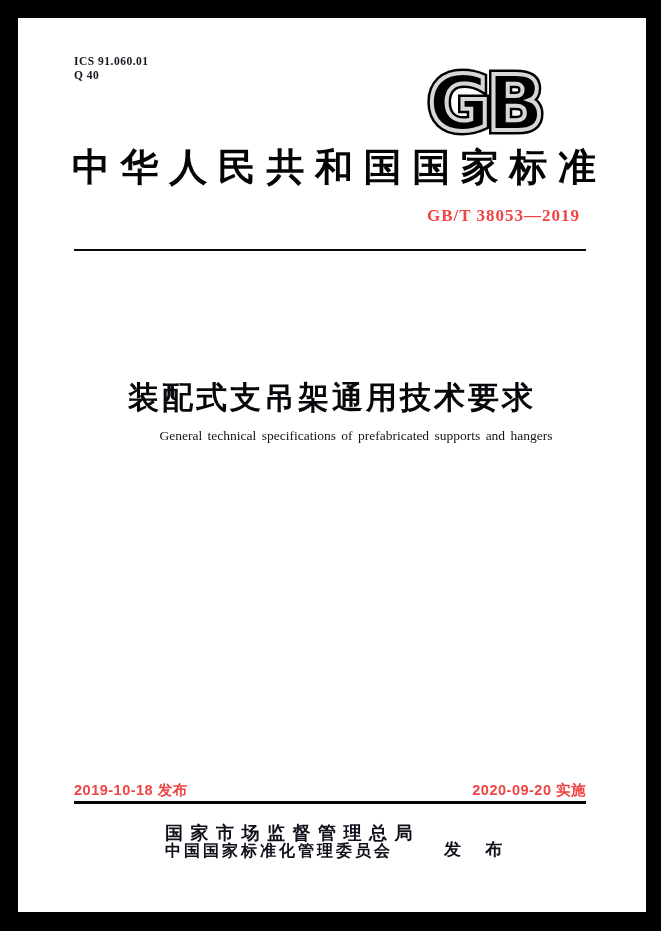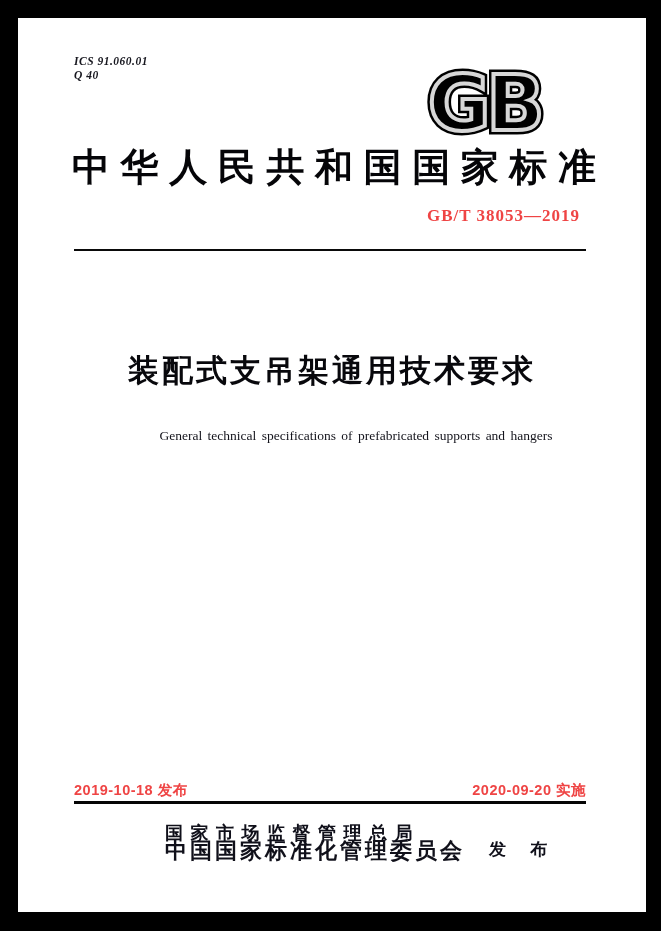--- a/index.html
+++ b/index.html
@@ -28,21 +28,20 @@
   }
   .ics-block {
     position: absolute;
     left: 56px;
     top: 36px;
     font-size: 11.5px;
     font-weight: bold;
     line-height: 14px;
     letter-spacing: 0.5px;
     color: #17171f;
-    font-style: italic;
   }
   .gb-logo {
     position: absolute;
     left: 408px;
     top: 40px;
     width: 140px;
     height: 82px;
   }
   .heading-row {
     position: absolute;
@@ -71,21 +70,21 @@
     position: absolute;
     left: 56px;
     top: 231px;
     width: 512px;
     height: 2px;
     background: #0a0a0a;
   }
   .title-cn {
     position: absolute;
     left: 0;
-    top: 332px;
+    top: 359px;
     width: 100%;
     text-align: center;
     font-family: "Liberation Sans", "DejaVu Sans", sans-serif;
     font-size: 31px;
     font-weight: bold;
     letter-spacing: 3px;
     color: #08080c;
   }
   .title-en {
     position: absolute;
@@ -134,21 +133,21 @@
   }
   .issuer-line1 {
     font-size: 18px;
     font-weight: bold;
     line-height: 18px;
     letter-spacing: 7.5px;
     color: #10101a;
     white-space: nowrap;
   }
   .issuer-line2 {
-    font-size: 22px;
+    font-size: 16px;
     font-weight: bold;
     line-height: 18px;
     letter-spacing: 3px;
     color: #10101a;
     white-space: nowrap;
   }
   .publish-label {
     font-size: 17px;
     font-weight: bold;
     letter-spacing: 10px;

